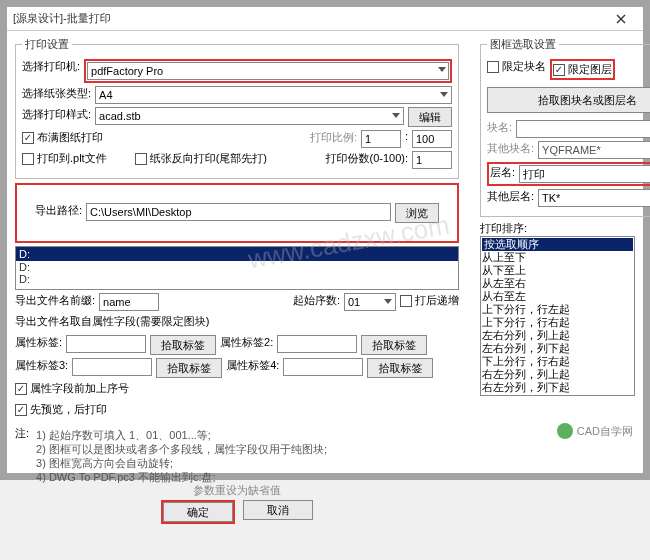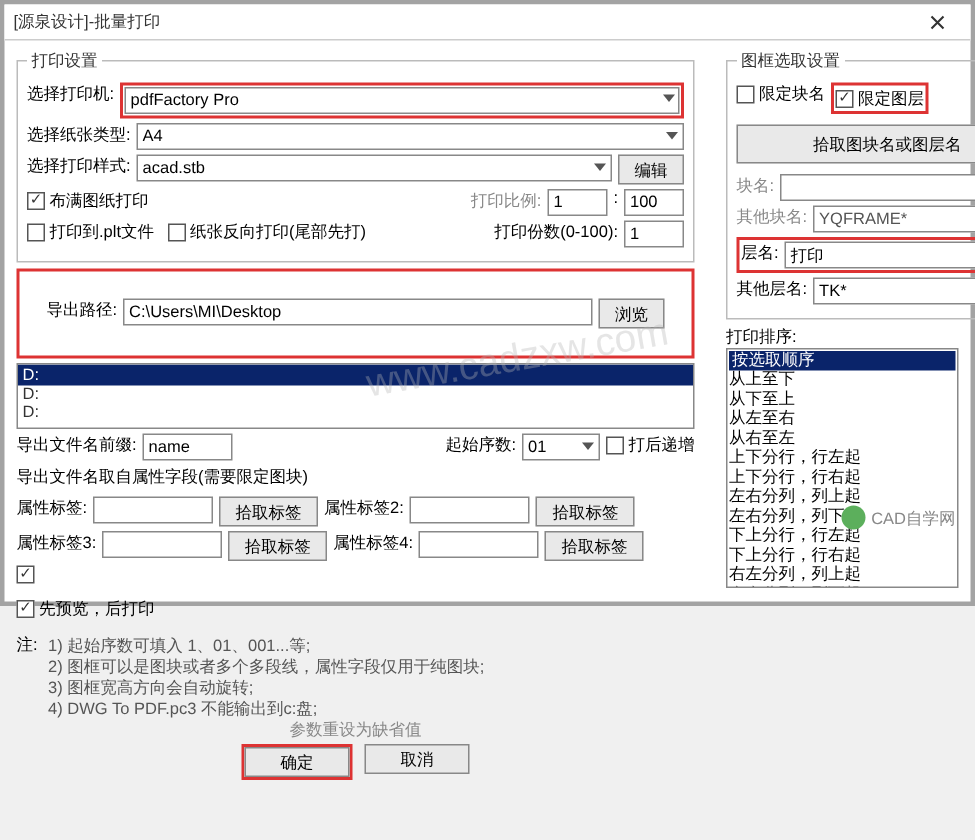--- a/index.html
+++ b/index.html
@@ -1,17 +1,17 @@
 <!DOCTYPE html>
 <html><head>
 <meta charset="utf-8">
 <style>
 *{box-sizing:border-box;margin:0;padding:0;font-family:"Microsoft YaHei","SimSun",sans-serif;font-size:11px}
 body{background:#f0f0f0;width:650px;height:560px;overflow:hidden;position:relative}
-.win{width:650px;height:404px;background:#fff;border:3px solid #a3a3a3;position:relative}
+.win{width:650px;height:480px;background:#fff;border:7px solid #a3a3a3;position:relative}
 .titlebar{height:24px;background:#fff;display:flex;align-items:center;padding:0 6px;border-bottom:1px solid #ccc}
 .titlebar .t{flex:1;color:#333}
 .close{width:32px;height:20px;display:flex;align-items:center;justify-content:center;cursor:pointer}
 .close svg{width:10px;height:10px}
 .body{padding:6px 8px 6px 8px;position:relative}
 .radiorow{display:flex;gap:40px;padding:4px 0 6px 4px}
 .radio{display:flex;align-items:center;gap:4px}
 .rcirc{width:11px;height:11px;border:1px solid #555;border-radius:50%;display:inline-flex;align-items:center;justify-content:center;background:#fff}
 .rcirc.on::after{content:"";width:5px;height:5px;border-radius:50%;background:#333}
 .cols{display:flex;gap:21px}
@@ -32,21 +32,21 @@
 .listbox{border:1px solid #888;background:#fff;height:44px;overflow:hidden}
 .listbox .hd{background:#0a246a;color:#fff;padding:1px 3px}
 .listbox .it{padding:0 3px;color:#333}
 .rbox{border:2px solid #d33;padding:1px}
 .txtarea{border:1px solid #888;background:#fff;height:56px;padding:3px;line-height:14px;color:#555;margin-top:2px}
 .orderlist{border:1px solid #888;background:#fff;padding:1px;height:160px;overflow:hidden;font-size:10px;line-height:13px}
 .orderlist .sel{background:#0a246a;color:#fff;padding:0 2px}
 .centerbtn{display:flex;justify-content:center;gap:8px;margin-top:2px}
 .paramlbl{text-align:center;color:#888;margin:2px 0}
 .wm{position:absolute;font-size:26px;color:rgba(180,180,180,.35);pointer-events:none;transform:rotate(-10deg)}
-.wmlogo{position:absolute;right:10px;bottom:48px;display:flex;align-items:center;gap:4px;color:#888;font-size:12px}
+.wmlogo{position:absolute;right:10px;bottom:34px;display:flex;align-items:center;gap:4px;color:#888;font-size:12px}
 .wmlogo .c{width:16px;height:16px;border-radius:50%;background:#5caf5c;display:inline-block}
 .small{color:#888}
 .gap{flex:1}
 .w40{width:40px}
 .w60{width:60px}
 .redhl{border:2px solid #d33}
 </style>
 </head>
 <body>
 
@@ -93,21 +93,21 @@
       <span class="lbl small">打印比例:</span>
       <input type="text" class="w40" value="1" style="">
       <span>:</span>
       <input type="text" class="w40" value="100" style="">
      </div>
      <div class="row">
       <label class="cb">
                 <span class="cbx"></span>
                 <span>打印到.plt文件</span>
               </label>
-      <label class="cb" style="margin-left:5px">
+      <label class="cb" style="margin-left:24px">
                 <span class="cbx"></span>
                 <span>纸张反向打印(尾部先打)</span>
               </label>
       <span class="gap"></span>
       <span class="lbl">打印份数(0-100):</span>
       <input type="text" class="w40" value="1" style="">
      </div>
     </fieldset>
 
     <div class="row redhl" style="padding:18px">
@@ -153,20 +153,21 @@
             <input type="text" style="width: 80px;">
      <button class="btn">拾取标签</button>
      <span class="lbl">属性标签4:</span>
             <input type="text" style="width: 80px;">
      <button class="btn">拾取标签</button>
     </div>
 
     <div class="row">
             <label class="cb">
               <span class="cbx on"></span>
+              <span>属性字段前加上序号</span>
             </label>
           </div>
     <div class="row">
             <label class="cb">
               <span class="cbx on"></span>
               <span>先预览，后打印</span>
             </label>
           </div>
 
     <div style="display:flex;gap:4px">
@@ -223,21 +224,20 @@
     <div class="orderlist">
      <div class="sel">按选取顺序</div>
      <div>从上至下</div>
      <div>从下至上</div>
      <div>从左至右</div>
      <div>从右至左</div>
      <div>上下分行，行左起</div>
      <div>上下分行，行右起</div>
      <div>左右分列，列上起</div>
      <div>左右分列，列下起</div>
-     <div>下上分行，行左起</div>
      <div>下上分行，行右起</div>
      <div>右左分列，列上起</div>
      <div>右左分列，列下起</div>
 
     </div>
    </div>
   </div>
  </div>
  <span class="wm" style="left:240px;top:220px">www.cadzxw.com</span>
  <div class="wmlogo">

